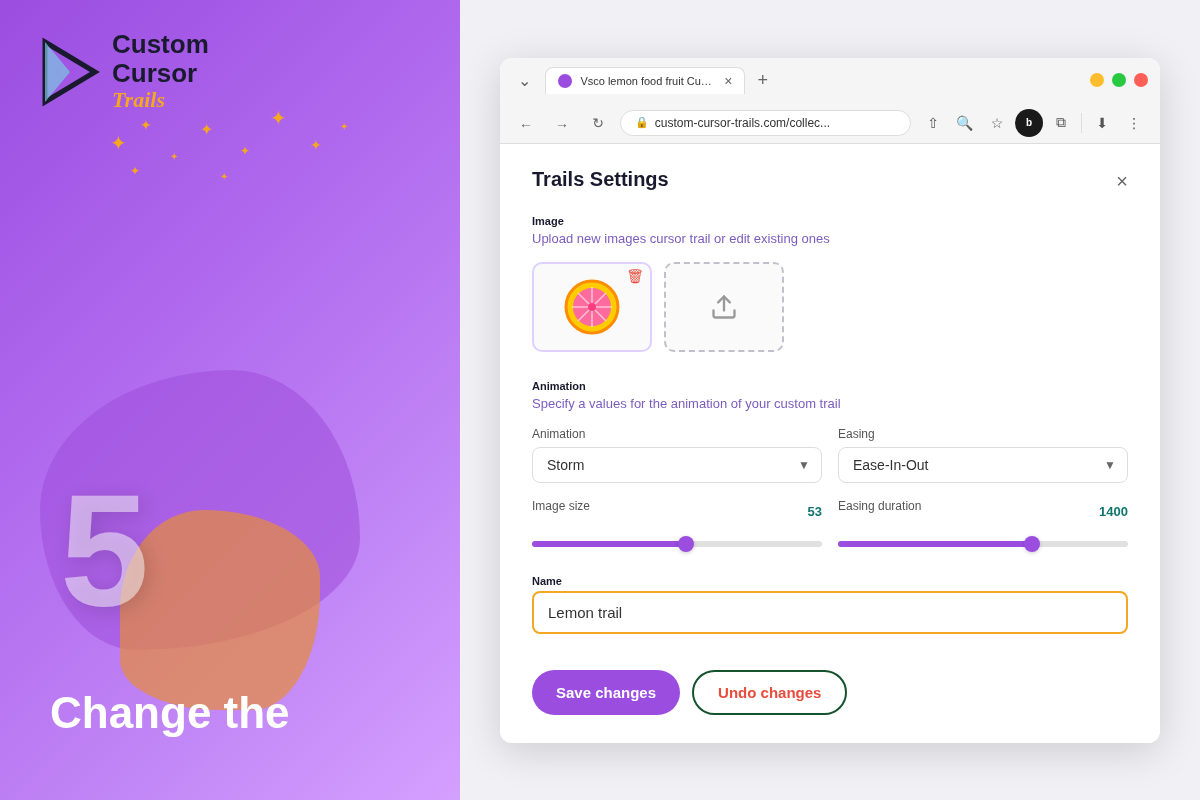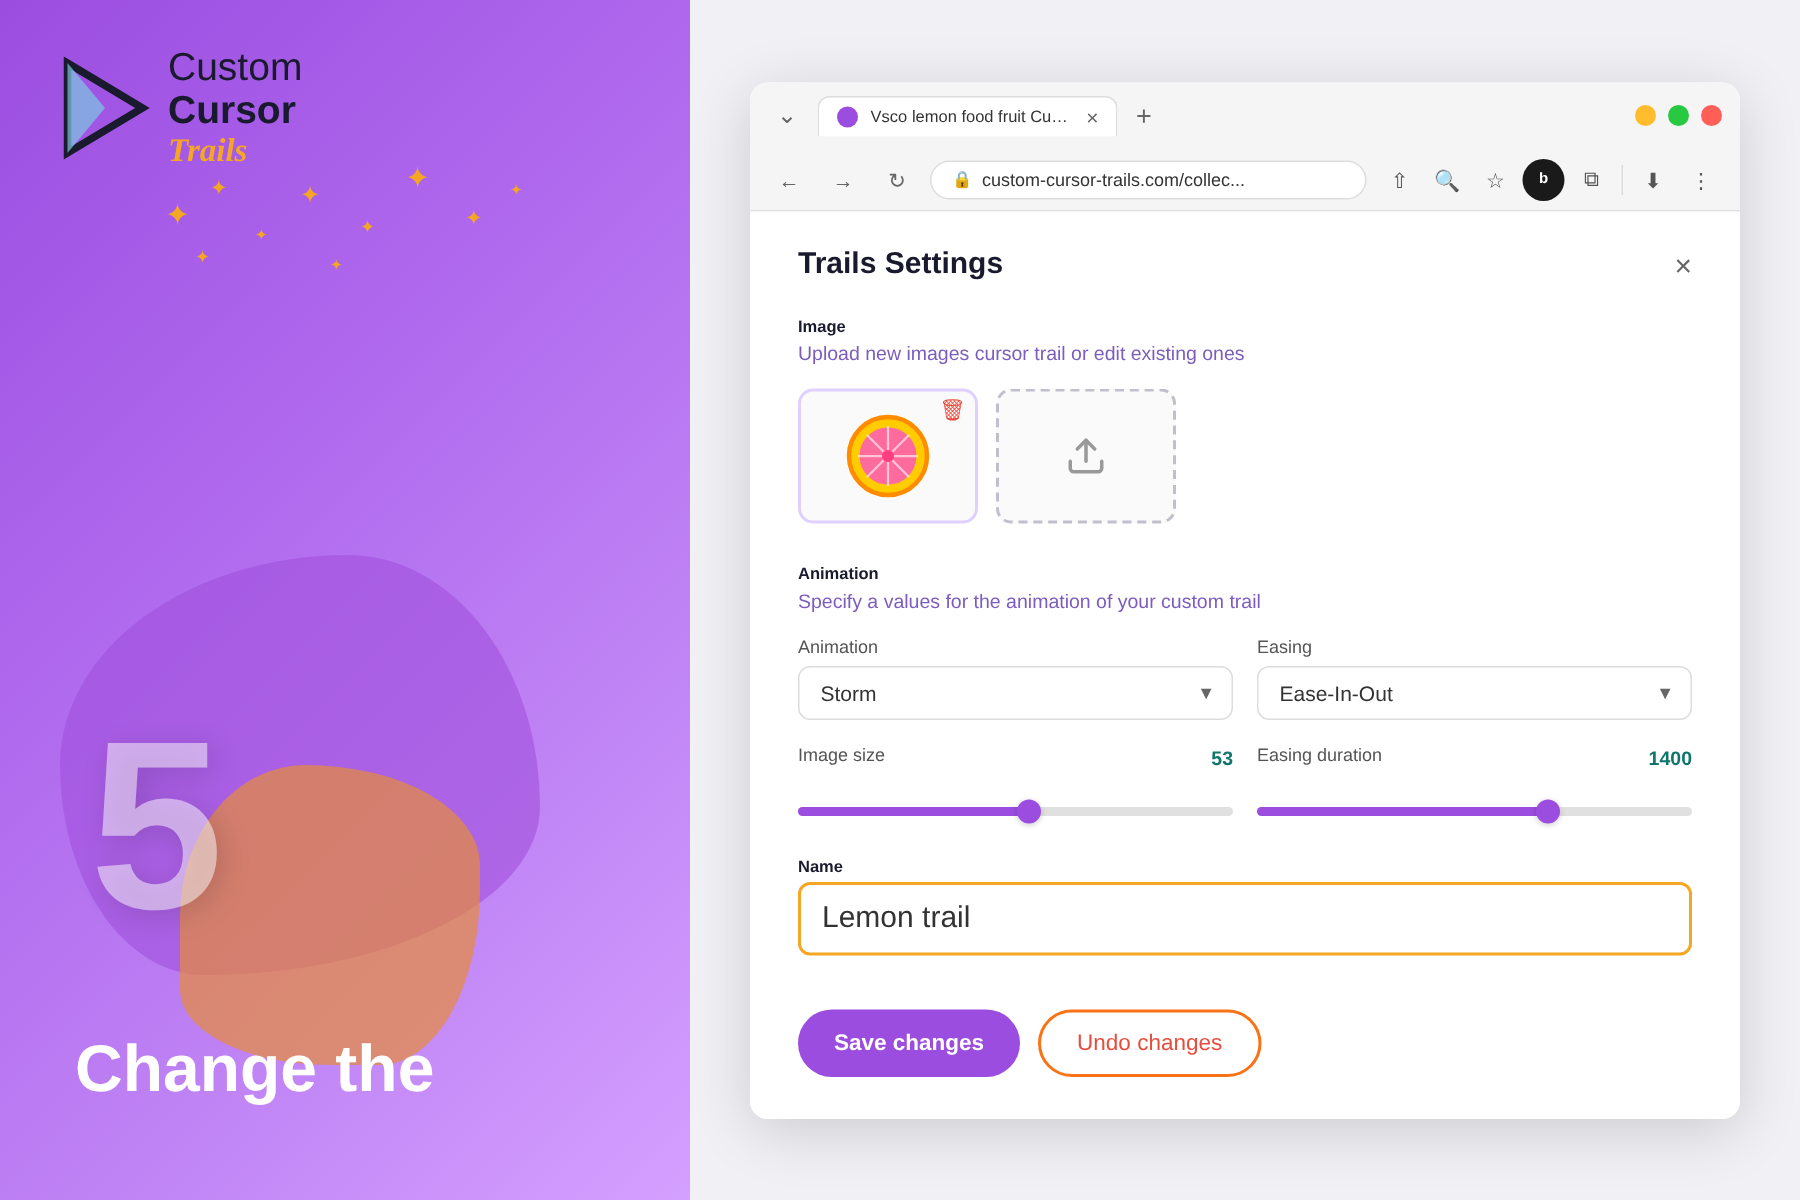--- a/index.html
+++ b/index.html
@@ -36,21 +36,21 @@
       height: 70px;
     }
 
     .logo-text {
       display: flex;
       flex-direction: column;
     }
 
     .logo-custom {
       font-size: 26px;
-      font-weight: 400;
+      font-weight: 700;
       color: #1a1a2e;
       line-height: 1.1;
     }
 
     .logo-cursor {
       font-size: 26px;
       font-weight: 900;
       color: #1a1a2e;
       line-height: 1.1;
     }
@@ -455,21 +455,21 @@
     }
 
     .slider-group {
       display: flex;
       flex-direction: column;
     }
 
     .slider-header {
       display: flex;
       justify-content: space-between;
-      align-items: center;
+      align-items: flex-end;
       margin-bottom: 18px;
     }
 
     .slider-value {
       font-size: 13px;
       font-weight: 600;
       color: #0f766e;
     }
 
     .slider-track {
@@ -499,21 +499,21 @@
       background: #9b4de0;
       box-shadow: 0 1px 4px rgba(0,0,0,0.2);
     }
 
     
     .name-input {
       width: 100%;
       padding: 11px 14px;
       border: 2px solid #f5a623;
       border-radius: 8px;
-      font-size: 20px;
+      font-size: 15px;
       color: #333;
       outline: none;
       background: #fff;
     }
 
     
     .action-row {
       display: flex;
       gap: 12px;
       margin-top: 24px;
@@ -529,24 +529,24 @@
       font-size: 15px;
       font-weight: 600;
       cursor: pointer;
       white-space: nowrap;
     }
 
     .btn-undo {
       padding: 12px 24px;
       background: transparent;
       color: #e74c3c;
-      border: 2px solid #f97316;
+      border: 2px solid #14532d;
       border-radius: 24px;
       font-size: 15px;
-      font-weight: 400;
+      font-weight: 700;
       cursor: pointer;
       white-space: nowrap;
     }
 
     
     .settings-panel::-webkit-scrollbar { width: 6px; }
     .settings-panel::-webkit-scrollbar-thumb { background: #ddd; border-radius: 3px; }
   </style>
 </head>
 <body>

